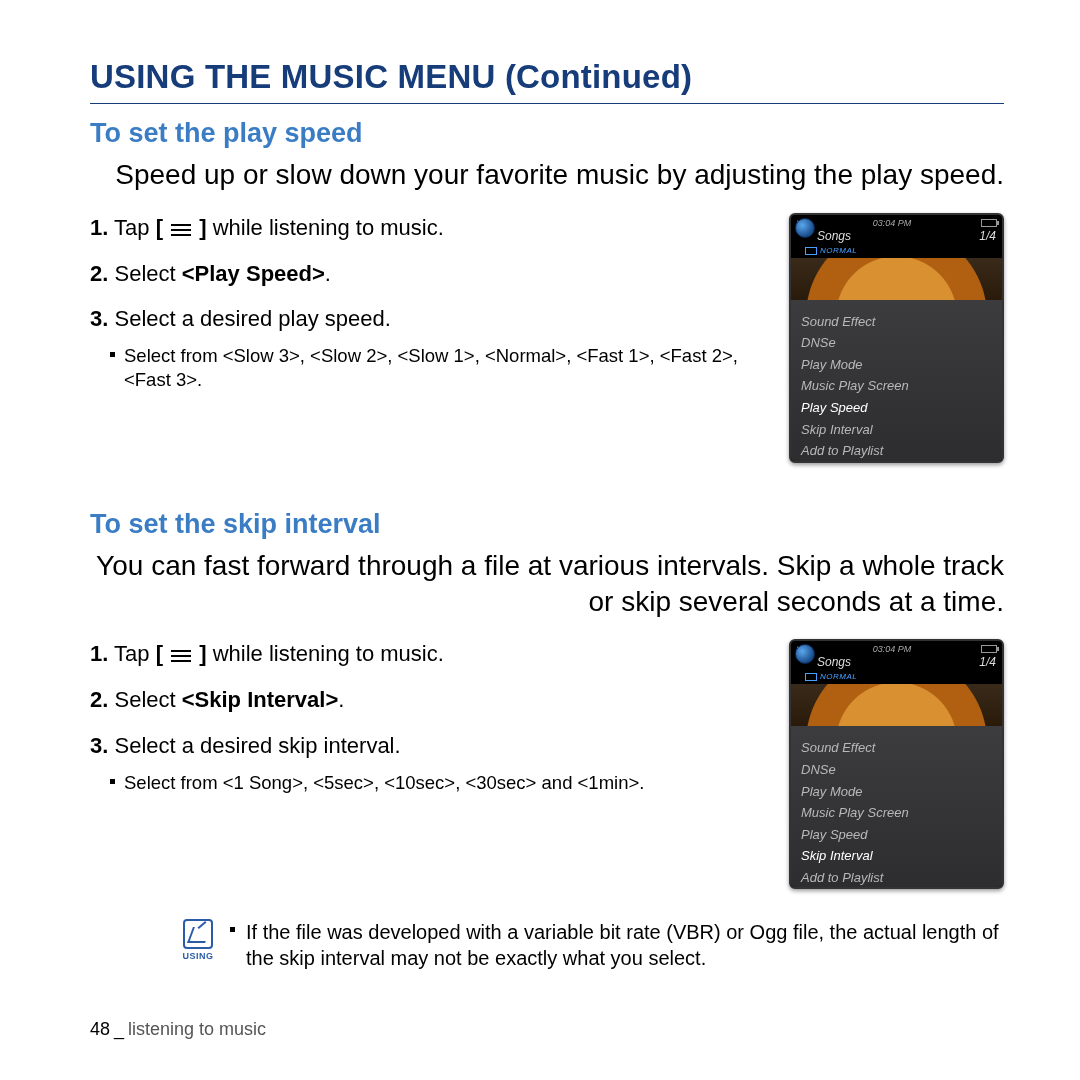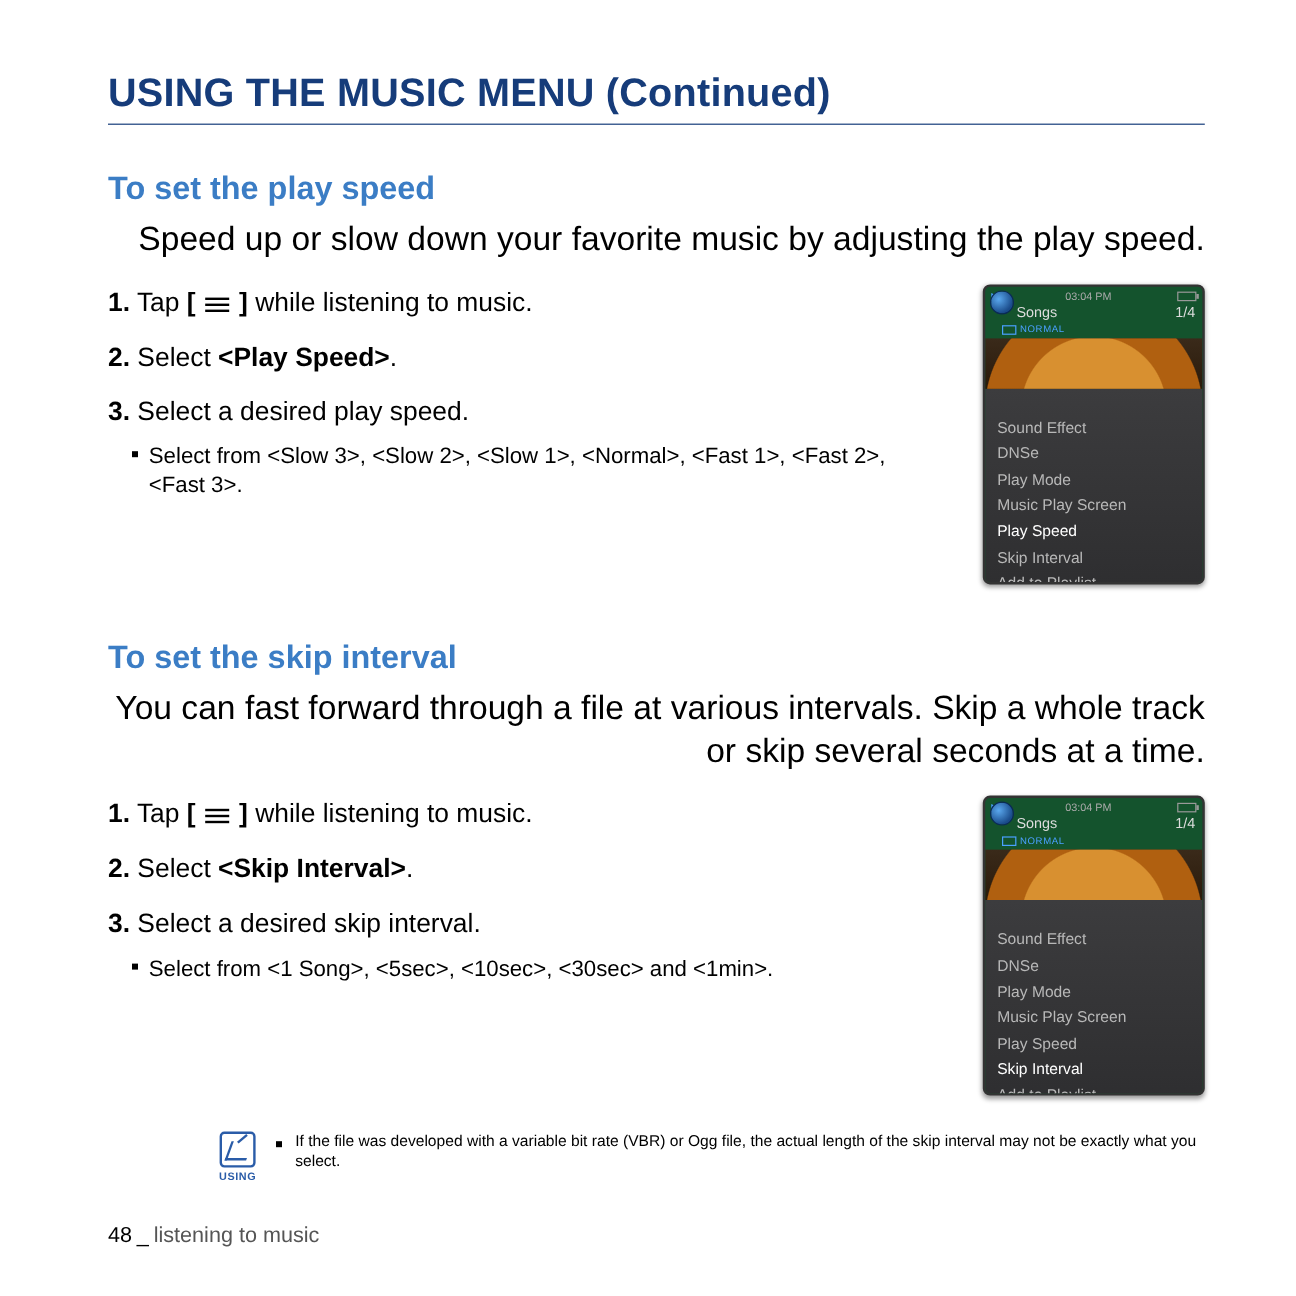--- a/index.html
+++ b/index.html
@@ -12,21 +12,21 @@
     position: relative;
     padding: 58px 76px 40px 90px;
   }
   .page-title {
     color: #163c7a;
     font-size: 33px;
     font-weight: bold;
     letter-spacing: 0.2px;
     border-bottom: 1.5px solid #163c7a;
     padding-bottom: 7px;
-    margin-bottom: 38px;
+    margin-bottom: 14px;
   }
   .section-heading {
     color: #3b7dc5;
     font-size: 27px;
     font-weight: bold;
     margin-bottom: 8px;
   }
   .intro-text {
     font-size: 28px;
     line-height: 1.28;
@@ -69,31 +69,32 @@
     content: "";
     position: absolute;
     left: 20px; top: 8px;
     width: 5px; height: 5px;
     background: #000;
   }
   .section-gap { height: 46px; }
 
   
   .device {
-    width: 185px;
+    width: 215px;
     height: 250px;
-    background: #14532d;
+    background: #000000;
     border: 2px solid #333;
     border-radius: 6px;
     color: #ccc;
     font-size: 12px;
     position: relative;
     overflow: hidden;
     box-shadow: 0 2px 4px rgba(0,0,0,.4);
     flex-shrink: 0;
+    font-style: italic;
   }
   .dev-status {
     display: flex;
     justify-content: space-between;
     align-items: center;
     padding: 3px 5px 1px 5px;
     font-size: 9px;
     color: #aaa;
   }
   .dev-play { color:#4aa0ff; font-size:9px; }
@@ -132,21 +133,21 @@
   .dev-disc {
     height: 42px;
     background:
       radial-gradient(circle at 50% 140%, #555 0 10px, transparent 11px),
       radial-gradient(circle at 50% 140%, #d89030 0 60px, #b06010 61px 90px, transparent 91px),
       linear-gradient(#3a2a1a,#2a1a0a);
     position:relative;
   }
   .dev-menu {
     background: linear-gradient(#3c3c3e,#2a2a2c);
-    padding: 22px 0;
+    padding: 11px 0;
   }
   .dev-menu-item {
     font-size: 13px;
     color: #b8b8b8;
     padding: 2px 10px;
     line-height: 1.35;
   }
   .dev-menu-item.sel { color: #fff; }
 
   
@@ -181,21 +182,21 @@
     width:10px; height:2px; background:#2a5ca8;
     transform: rotate(-40deg);
   }
   .note-label {
     font-size: 9px;
     color:#2a5ca8;
     font-weight:bold;
     letter-spacing:0.5px;
   }
   .note-text {
-    font-size: 13px;
+    font-size: 20px;
     line-height:1.3;
     position:relative;
     padding-left:16px;
     flex:1;
   }
   .note-text::before{
     content:""; position:absolute; left:0; top:8px;
     width:5px; height:5px; background:#000;
   }
 

